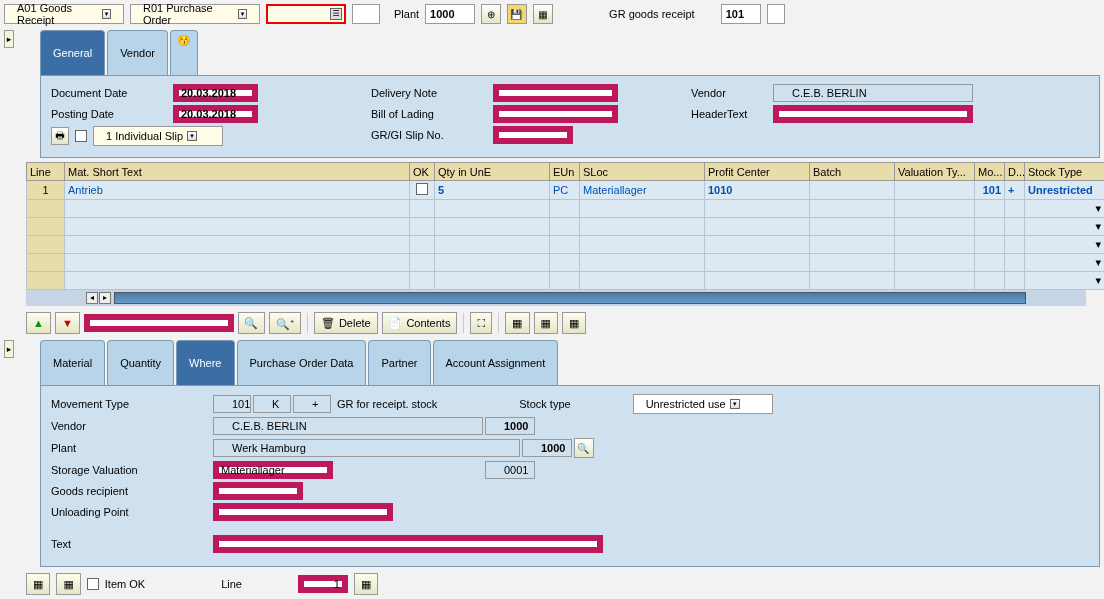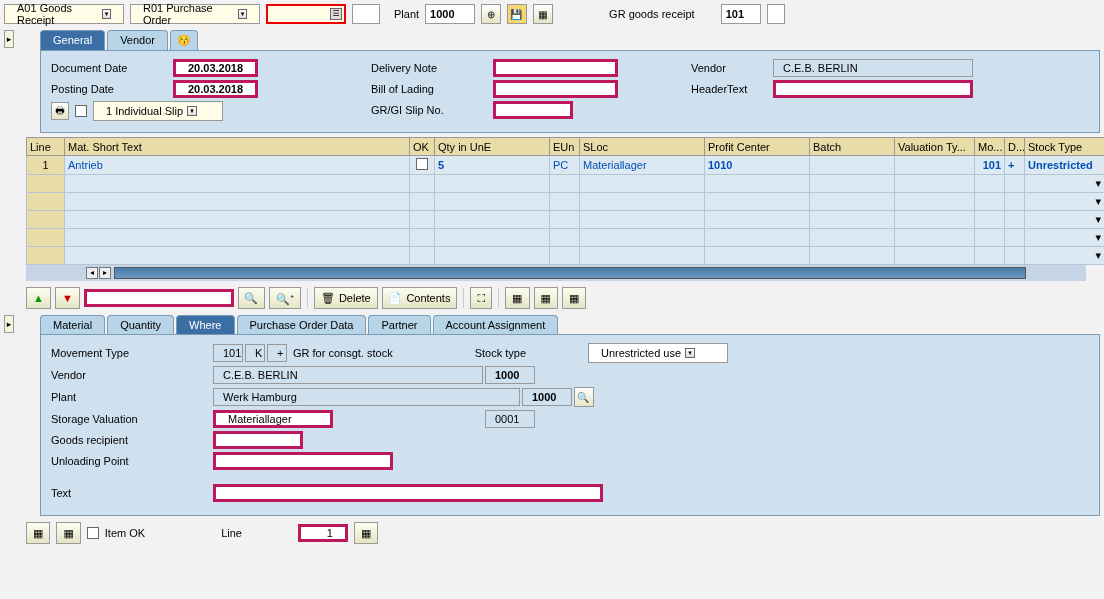--- a/index.html
+++ b/index.html
@@ -7,29 +7,29 @@
 .topbar{display:flex;align-items:center;gap:6px;margin-bottom:6px}
 .dd{background:#fffde8;border:1px solid #999;padding:2px 12px;display:flex;align-items:center;gap:4px;height:20px}
 .dd-arrow{width:10px;height:10px;border:1px solid #666;background:linear-gradient(#fff,#ddd);font-size:7px;text-align:center;line-height:8px}
 .po-input{background:#fffde8;border:2px solid #e00;width:80px;height:20px;display:flex;align-items:center;padding:0 2px}
 .po-input-icon{margin-left:auto;width:12px;height:12px;border:1px solid #666;background:#ddd;font-size:8px;text-align:center}
 .white-box{background:#fff;border:1px solid #999;height:20px;display:inline-flex;align-items:center;padding:0 4px}
 .icon-btn{width:20px;height:20px;border:1px solid #999;background:linear-gradient(#fff,#e5e5c5);display:inline-flex;align-items:center;justify-content:center;font-size:10px}
 .collapse-btn{width:18px;height:18px;border:1px solid #999;background:#f5f5dc;font-size:9px;text-align:center;line-height:16px}
 .panel-row{display:flex;align-items:flex-start;gap:4px;margin-bottom:4px}
 .tabs{display:flex;margin-left:22px}
-.tab{padding:3px 12px;background:#b8d4e8;border:1px solid #7a9ab5;border-bottom:none;border-radius:4px 4px 0 0;margin-right:2px;cursor:pointer;position:relative}
+.tab{padding:16px 12px;background:#b8d4e8;border:1px solid #7a9ab5;border-bottom:none;border-radius:4px 4px 0 0;margin-right:2px;cursor:pointer;position:relative}
 .tab.active{background:#3b6ea5;color:#fff}
 .tab-icon{background:#b8d4e8;padding:3px 6px;border:1px solid #7a9ab5;border-bottom:none;border-radius:4px 4px 0 0}
 .panel{margin-left:22px;background:#cfe0ee;border:1px solid #7a9ab5;padding:8px 10px 10px;width:1060px}
 .form-row{display:flex;align-items:center;margin-bottom:3px;gap:2px}
 .lbl{width:120px;color:#000}
 .lbl-nd{width:120px}
-.inp{background:#fff;border:3px solid #be185d;height:18px;padding:0 12px;display:inline-flex;align-items:center}
-.inp-ro{background:#cfe0ee;border:1px solid #999;height:18px;padding:0 9px;display:inline-flex;align-items:center}
+.inp{background:#fff;border:6px solid #be185d;height:18px;padding:0 2px;display:inline-flex;align-items:center}
+.inp-ro{background:#cfe0ee;border:1px solid #999;height:18px;padding:0 18px;display:inline-flex;align-items:center}
 .col3{display:flex;gap:20px}
 .colm{flex:1}
 .print-row{display:flex;align-items:center;gap:6px;margin-top:3px}
 .table-area{margin-left:22px;width:1060px;margin-top:4px}
 table.grid{border-collapse:collapse;width:1078px;table-layout:fixed}
 .grid th{background:#e8dca8;border:1px solid #999;text-align:left;padding:2px 3px;font-weight:normal;height:18px;overflow:hidden;white-space:nowrap}
 .grid td{background:#dce9f2;border:1px solid #b5c5d5;padding:2px 3px;height:18px;overflow:hidden;white-space:nowrap}
 .grid td.sel{background:#e8dca8}
 .linkc{color:#0050b5}
 .bold{font-weight:bold;color:#0050b5}
@@ -281,21 +281,21 @@
       <div class="tab"><span>Purchase Order Data</span></div>
       <div class="tab"><span>Partner</span></div>
       <div class="tab"><span>Account Assignment</span></div>
     </div>
     <div class="panel">
       <div class="form-row">
         <span class="lbl-nd" style="width:160px">Movement Type</span>
         <span class="inp-ro" style="width:30px">101</span>
         <span class="inp-ro" style="width:16px">K</span>
         <span class="inp-ro" style="width:16px">+</span>
-        <span style="margin-left:4px">GR for consgt. stock</span>
+        <span style="margin-left:4px">GR for receipt. stock</span>
         <span style="margin-left:80px">Stock type</span>
         <div class="dd" style="width:140px;margin-left:60px;background:#fff">
             <span>Unrestricted use</span>
             <span class="dd-arrow">▾</span>
           </div>
       </div>
       <div class="form-row">
         <span class="lbl" style="width:160px">Vendor</span>
         <span class="inp-ro" style="width:270px">C.E.B. BERLIN</span>
         <span class="inp-ro" style="width:50px;font-weight:bold">1000</span>

